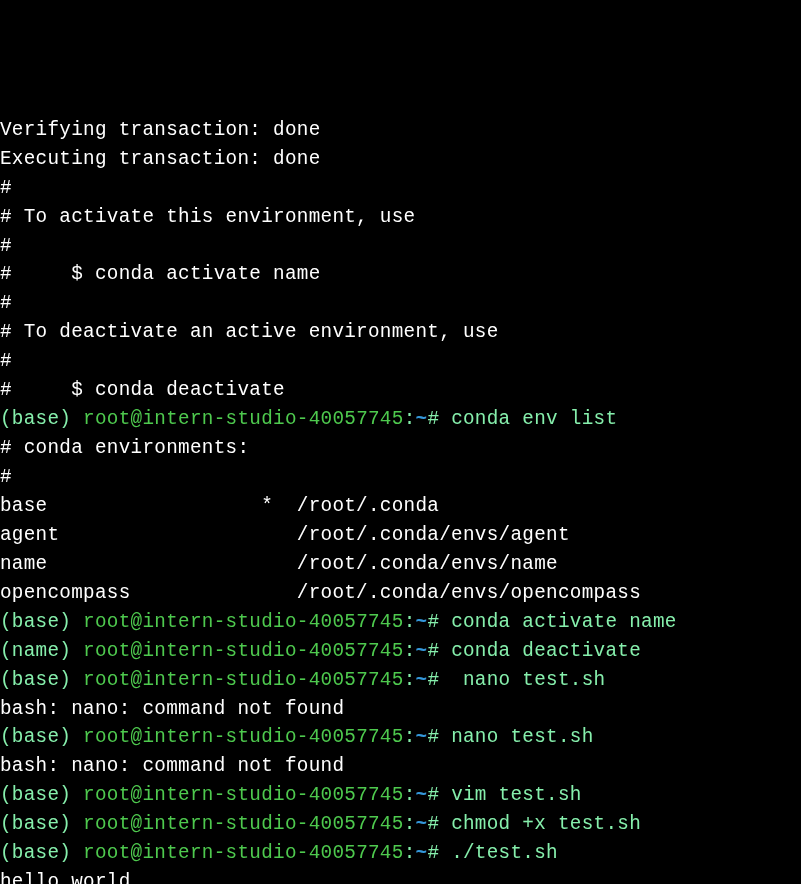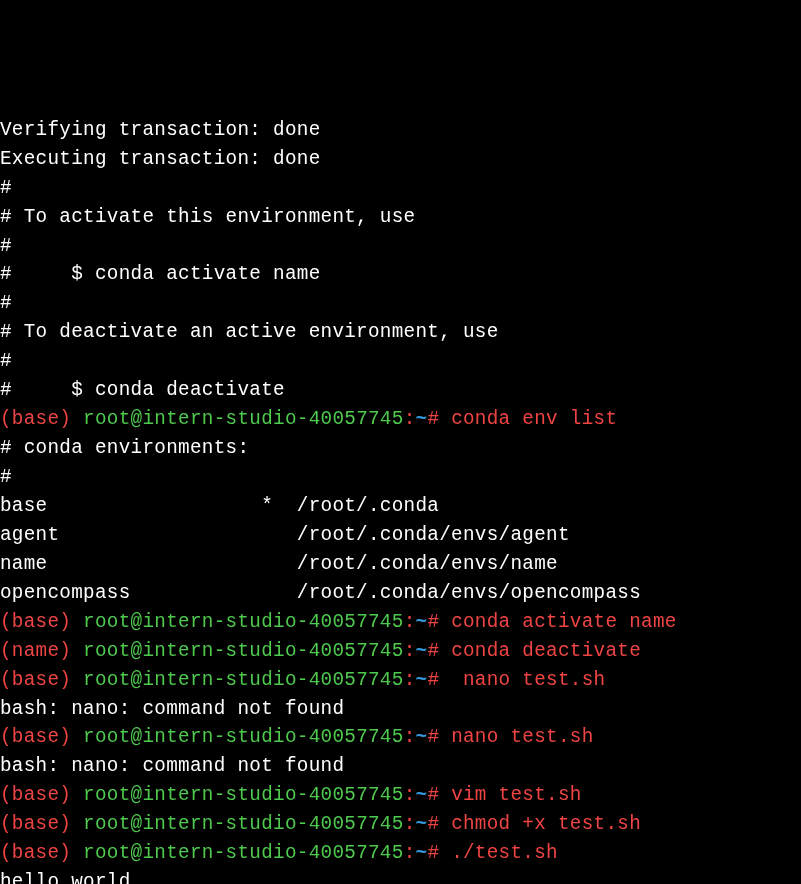--- a/index.html
+++ b/index.html
@@ -21,21 +21,21 @@
     }
     .terminal {
       white-space: pre-wrap;
       word-break: break-all;
     }
     .green {
       color: #4ec94e;
       font-weight: normal;
     }
     .white {
-      color: #ef4444;
+      color: #86efac;
       text-align: right;
     }
     .cyan {
       color: #3498db;
       font-weight: bold;
     }
     .line {
       display: block;
     }
   </style>

